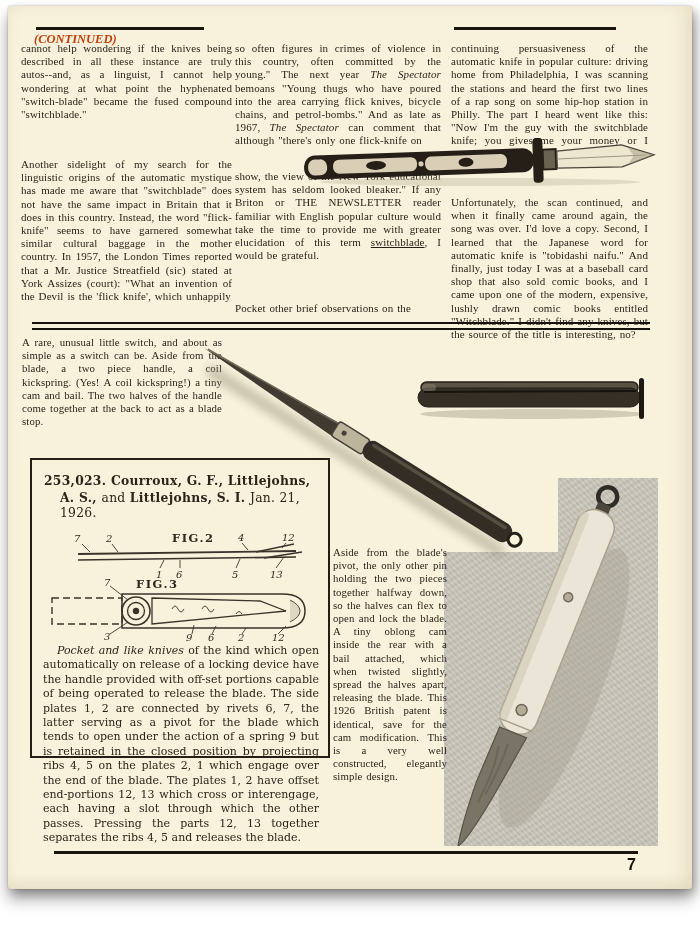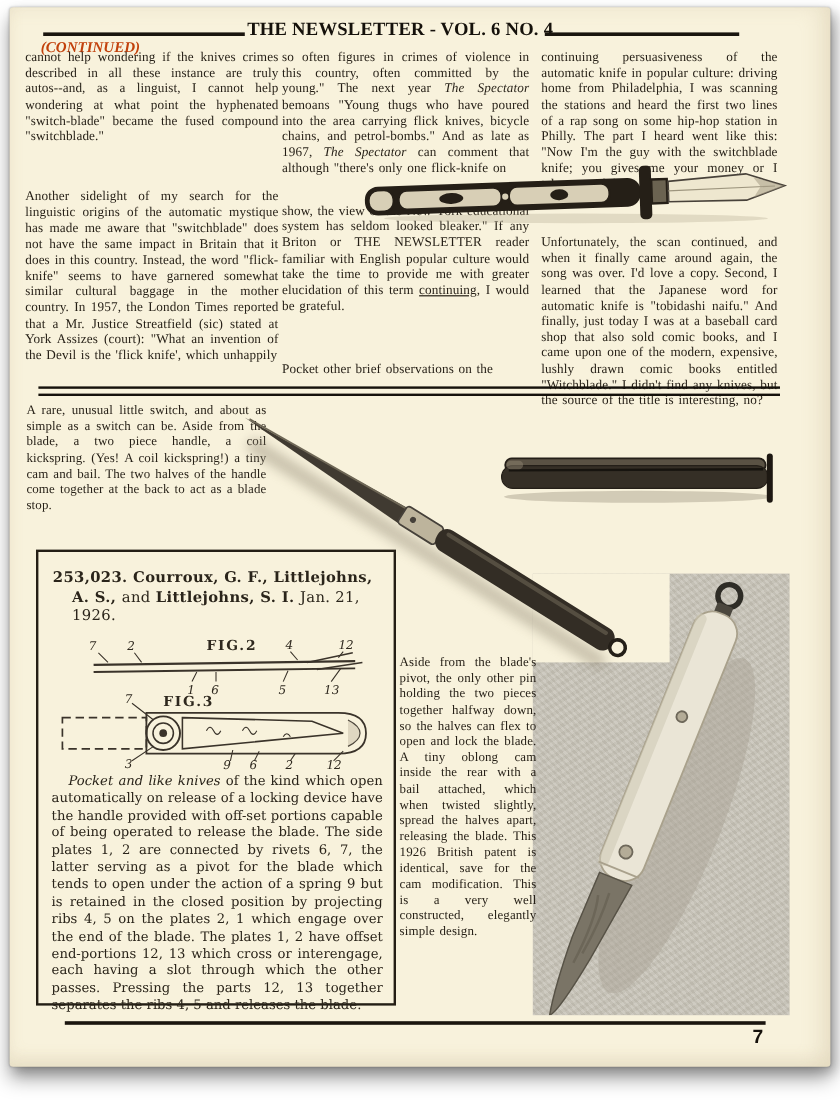--- a/index.html
+++ b/index.html
@@ -52,29 +52,28 @@
   svg text { font-family:"DejaVu Serif", serif; font-style:italic; font-size:10px; fill:#2e281e; }
   svg text.figlab { font-style:normal; font-weight:bold; font-size:11.5px; letter-spacing:1.5px; }
 </style>
 </head>
 <body>
 
 <div class="stage">
   <div class="page">
 
     <div class="abs rule" style="left:28px; top:21px; width:168px; height:3px;"></div>
-    <div class="abs masthead" style="left:198px; top:10px; width:244px;">THE NEWSLETTER - VOL. 6 NO. 4</div>
     <div class="abs rule" style="left:446px; top:21px; width:162px; height:3px;"></div>
     <div class="abs continued" style="left:26px; top:26px;">(CONTINUED)</div>
 
-    <p class="abs colp" style="left:13px; top:36px; width:211px;">cannot help wondering if the knives crimes described in all these instance are truly autos--and, as a linguist, I cannot help wondering at what point the hyphenated "switch-blade" became the fused compound "switchblade."</p>
+    <p class="abs colp" style="left:13px; top:36px; width:211px;">cannot help wondering if the knives being described in all these instance are truly autos--and, as a linguist, I cannot help wondering at what point the hyphenated "switch-blade" became the fused compound "switchblade."</p>
     <p class="abs colp" style="left:13px; top:152px; width:211px;">Another sidelight of my search for the linguistic origins of the automatic mystique has made me aware that "switchblade" does not have the same impact in Britain that it does in this country. Instead, the word "flick-knife" seems to have garnered somewhat similar cultural baggage in the mother country. In 1957, the London Times reported that a Mr. Justice Streatfield (sic) stated at York Assizes (court): "What an invention of the Devil is the 'flick knife', which unhappily</p>
 
     <p class="abs colp" style="left:227px; top:36px; width:206px;"><span>so often figures in crimes of violence in this country, often committed by the young." The next year </span><span class="it">The Spectator</span><span> bemoans "Young thugs who have poured into the area carrying flick knives, bicycle chains, and petrol-bombs." And as late as 1967, </span><span class="it">The Spectator</span><span> can comment that although "there's only one flick-knife on</span></p>
-    <p class="abs colp" style="left:227px; top:164px; width:206px;"><span>show, the view of the New York educational system has seldom looked bleaker." If any Briton or THE NEWSLETTER reader familiar with English popular culture would take the time to provide me with greater elucidation of this term </span><span class="ul">continuing</span><span>, I would be grateful.</span></p>
+    <p class="abs colp" style="left:227px; top:164px; width:206px;"><span>show, the view of the New York educational system has seldom looked bleaker." If any Briton or THE NEWSLETTER reader familiar with English popular culture would take the time to provide me with greater elucidation of this term </span><span class="ul">switchblade</span><span>, I would be grateful.</span></p>
     <p class="abs colp" style="left:227px; top:296px; width:206px;">Pocket other brief observations on the</p>
 
     <p class="abs colp" style="left:443px; top:36px; width:197px;">continuing persuasiveness of the automatic knife in popular culture: driving home from Philadelphia, I was scanning the stations and heard the first two lines of a rap song on some hip-hop station in Philly. The part I heard went like this: "Now I'm the guy with the switchblade knife; you gives me your money or I takes your life."</p>
     <p class="abs colp" style="left:443px; top:190px; width:197px;">Unfortunately, the scan continued, and when it finally came around again, the song was over. I'd love a copy. Second, I learned that the Japanese word for automatic knife is "tobidashi naifu." And finally, just today I was at a baseball card shop that also sold comic books, and I came upon one of the modern, expensive, lushly drawn comic books entitled "Witchblade." I didn't find any knives, but the source of the title is interesting, no?</p>
 
     <svg class="abs" style="left:282px; top:132px;" width="368" height="50" viewBox="0 0 368 50">
       <ellipse cx="190" cy="44" rx="160" ry="4" fill="#b7ae96" opacity="0.35"></ellipse>
       <g transform="rotate(-2 184 24)">
         <rect x="14" y="12" width="230" height="24" rx="11" fill="#251f17"></rect>
         <rect x="17" y="15" width="21" height="18" rx="8" fill="#d8cfb6" stroke="#251f17" stroke-width="2"></rect>
@@ -89,21 +88,21 @@
         <polygon points="267,16 332,12 364,23 332,34 267,33" fill="#eee7cf" stroke="#48423a" stroke-width="1.4"></polygon>
         <line x1="267" y1="24" x2="356" y2="23" stroke="#9d957e" stroke-width="1"></line>
         <polygon points="338,15 364,23 338,32 344,23" fill="#a79f87" opacity="0.55"></polygon>
       </g>
     </svg>
 
     <div class="abs divider" style="left:24px; top:316px; width:618px;"></div>
 
     <p class="abs colp smallcol" style="left:14px; top:330px; width:200px;">A rare, unusual little switch, and about as simple as a switch can be. Aside from the blade, a two piece handle, a coil kickspring. (Yes! A coil kickspring!) a tiny cam and bail. The two halves of the handle come together at the back to act as a blade stop.</p>
 
-    <div class="abs patent-box" style="left:22px; top:452px; width:300px; height:380px;">
+    <div class="abs patent-box" style="left:22px; top:452px; width:300px; height:300px;">
       <p class="abs patent-head" style="left:12px; top:13px; width:274px;"><span class="b">253,023.  Courroux, G. F., Littlejohns, A. S., </span><span>and </span><span class="b">Littlejohns, S. I.  </span><span>Jan. 21, 1926.</span></p>
 
       <svg class="abs" style="left:28px; top:70px;" width="252" height="50" viewBox="0 0 252 50">
         <text class="figlab" x="112" y="12">FIG.2</text>
         <path d="M18,24 L236,21" stroke="#3a332a" stroke-width="1.8" fill="none"></path>
         <path d="M18,30 L236,27" stroke="#3a332a" stroke-width="1.6" fill="none"></path>
         <path d="M196,22 L234,14" stroke="#3a332a" stroke-width="1.3" fill="none"></path>
         <path d="M204,28 L242,22" stroke="#3a332a" stroke-width="1.3" fill="none"></path>
         <path d="M22,14 L30,22 M52,14 L58,22 M182,13 L188,20 M226,13 L222,18 M100,38 L104,30 M120,38 L120,30 M176,38 L180,29 M216,38 L224,27" stroke="#3a332a" stroke-width="0.9" fill="none"></path>
         <text x="14" y="12">7</text>

